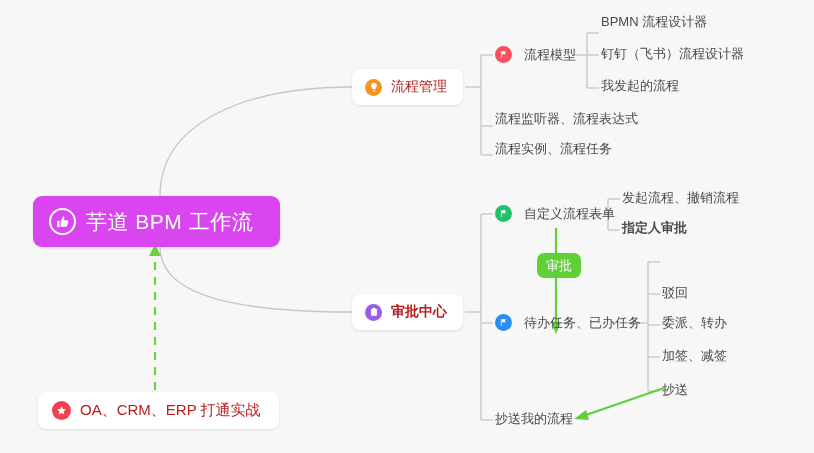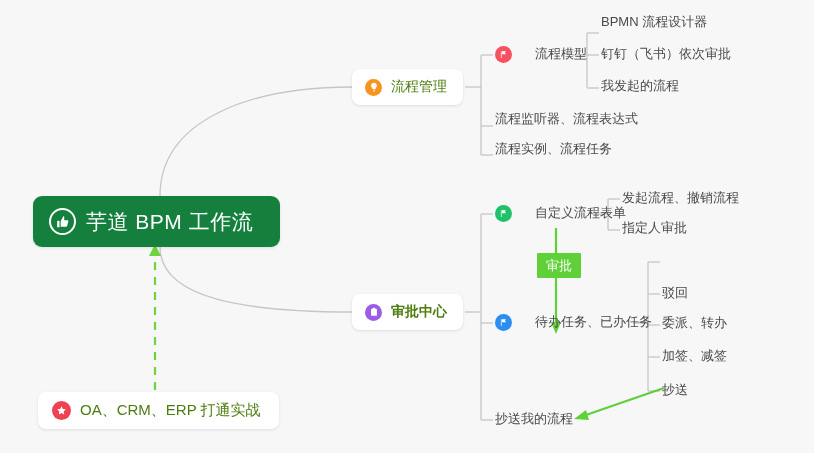--- a/index.html
+++ b/index.html
@@ -29,21 +29,21 @@
     pointer-events: none;
   }
 
   
   .root-node {
     position: absolute;
     left: 33px;
     top: 196px;
     width: 247px;
     height: 51px;
-    background: #15803d;
+    background: #d946ef;
     border-radius: 9px;
     box-shadow: 0 1px 3px rgba(0,0,0,0.10);
     display: flex;
     align-items: center;
     padding-left: 16px;
     box-sizing: border-box;
   }
   .root-label {
     color: #ffffff;
     font-size: 21px;
@@ -60,42 +60,42 @@
     box-shadow: 0 1px 3px rgba(0,0,0,0.11);
     display: flex;
     align-items: center;
     padding: 0 16px 0 13px;
     height: 36px;
     box-sizing: border-box;
     white-space: nowrap;
   }
   .pill .pill-text {
     font-size: 14px;
-    color: #4d7c0f;
+    color: #b91c1c;
     margin-left: 9px;
   }
   #node-flow-mgmt  { left: 352px; top: 69px; }
   #node-approval   { left: 352px; top: 294px; font-weight: bold; }
   #node-integration{ left: 38px;  top: 392px; height: 37px; padding: 0 18px 0 14px; text-align: right; }
   #node-integration .pill-text { font-size: 15px; }
 
   
   .leaf {
     position: absolute;
     font-size: 13px;
     color: #4a4a4a;
     white-space: nowrap;
     padding-bottom: 5px;
     line-height: 15px;
   }
   .leaf.with-icon {
     display: flex;
     align-items: center;
   }
-  .leaf.with-icon .leaf-text { margin-left: 23px; font-family: Liberation Mono, monospace; }
+  .leaf.with-icon .leaf-text { margin-left: 12px; }
 
   
   .ico {
     width: 17px;
     height: 17px;
     border-radius: 50%;
     display: inline-flex;
     align-items: center;
     justify-content: center;
     flex: 0 0 auto;
@@ -119,21 +119,21 @@
     flex: 0 0 auto;
     background: transparent;
   }
 
   
   .badge {
     position: absolute;
     left: 537px;
     top: 253px;
     background: #5fd038;
-    border-radius: 1px;
+    border-radius: 7px;
     color: #ffffff;
     font-size: 13px;
     padding: 5px 9px;
     line-height: 15px;
     white-space: nowrap;
     z-index: 4;
   }
 </style>
 </head>
 <body>
@@ -223,21 +223,21 @@
         <path d="M8 3.5h10.5l-2.6 4 2.6 4H8z"></path>
       </svg>
     </span>
     <span class="leaf-text">流程模型</span>
   </div>
 
   <div class="leaf" style="left:601px; top:14px;">
     <span>BPMN 流程设计器</span>
   </div>
   <div class="leaf" style="left:601px; top:46px;">
-    <span>钉钉（飞书）依次审批</span>
+    <span>钉钉（飞书）流程设计器</span>
   </div>
   <div class="leaf" style="left:601px; top:78px;">
     <span>我发起的流程</span>
   </div>
 
   <div class="leaf" style="left:495px; top:111px;">
     <span>流程监听器、流程表达式</span>
   </div>
   <div class="leaf" style="left:495px; top:141px;">
     <span>流程实例、流程任务</span>
@@ -259,21 +259,21 @@
         <path d="M5 3h2v18H5z"></path>
         <path d="M8 3.5h10.5l-2.6 4 2.6 4H8z"></path>
       </svg>
     </span>
     <span class="leaf-text">自定义流程表单</span>
   </div>
 
   <div class="leaf" style="left:622px; top:190px;">
     <span>发起流程、撤销流程</span>
   </div>
-  <div class="leaf" style="left:622px; top:220px;">
+  <div class="leaf" style="left:622px; top:220px;font-weight:bold;">
     <span>指定人审批</span>
   </div>
 
   <div class="leaf with-icon" style="left:495px; top:314px;text-align:center;">
     <span class="ico ico-blue">
       <svg width="9" height="9" viewBox="0 0 24 24" fill="#ffffff">
         <path d="M5 3h2v18H5z"></path>
         <path d="M8 3.5h10.5l-2.6 4 2.6 4H8z"></path>
       </svg>
     </span>

